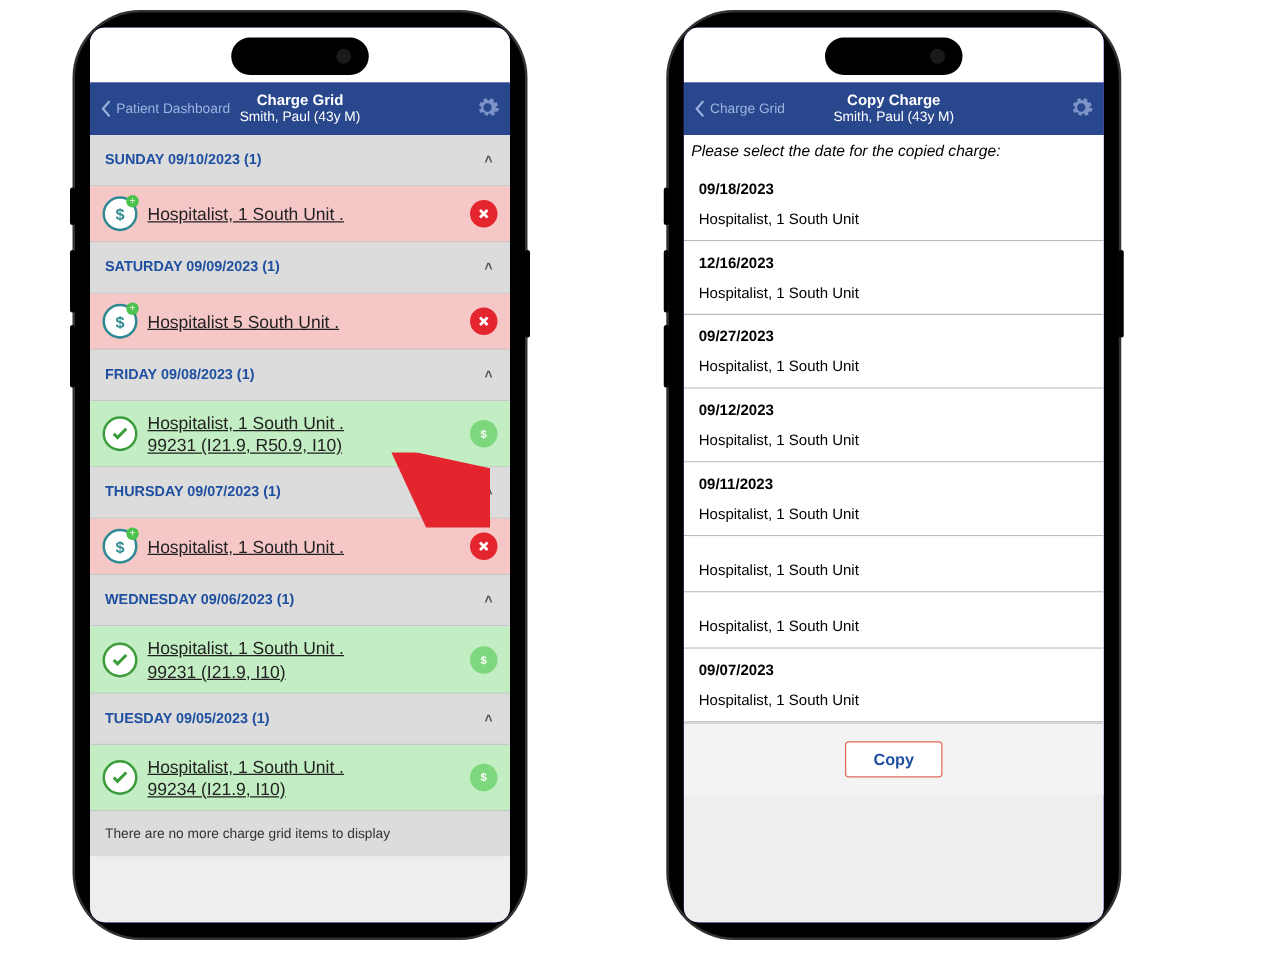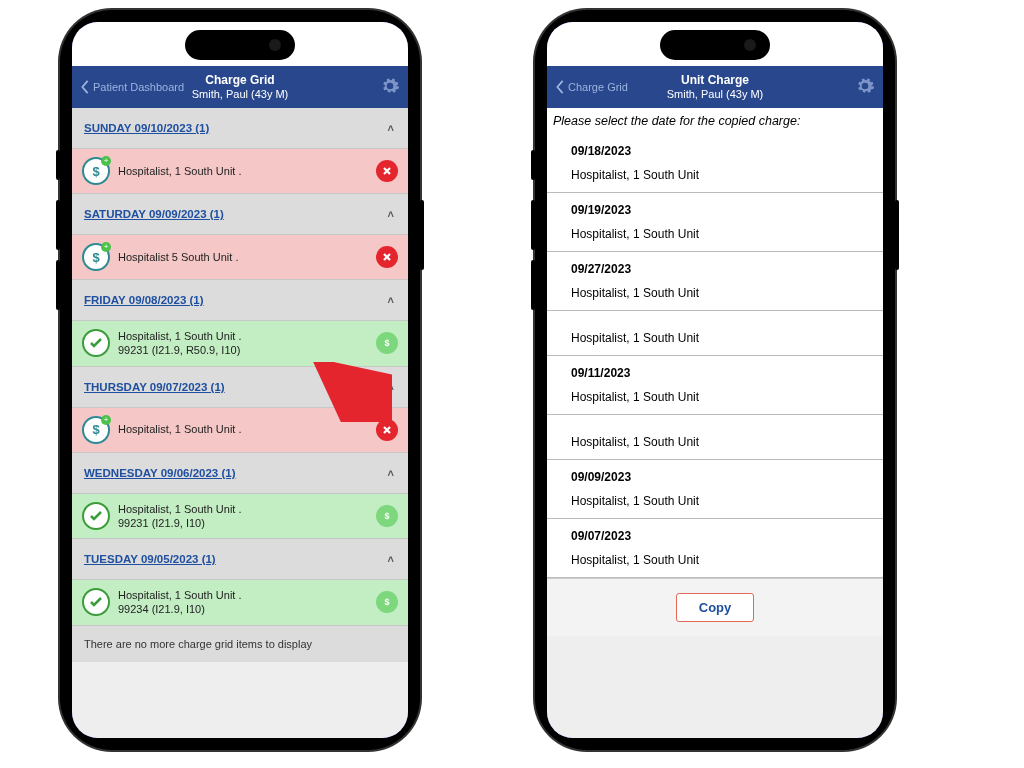--- a/index.html
+++ b/index.html
@@ -23,21 +23,21 @@
   .phone-right { left: 535px; top: 10px; }
   .phone-side-btn {
     position: absolute;
     background: #000;
     border-radius: 3px;
   }
   .screen {
     width: 100%;
     height: 100%;
     background: #8b5cf6;
-    border-radius: 26px;
+    border-radius: 12px;
     overflow: hidden;
     position: relative;
   }
   .notch {
     position: absolute;
     left: 50%;
     top: 8px;
     transform: translateX(-50%);
     width: 110px;
     height: 30px;
@@ -79,21 +79,20 @@
   .day-header {
     background: #dcdcdc;
     color: #1e4fa0;
     font-weight: 700;
     font-size: 11.5px;
     padding: 14px 12px;
     display: flex;
     align-items: center;
     border-bottom: 1px solid #c8c8c8;
     position: relative;
-    text-decoration: underline;
   }
   .day-header .chev { position: absolute; right: 14px; color: #555; font-size: 11px; }
   .charge-row {
     display: flex;
     align-items: center;
     padding: 8px 10px;
     border-bottom: 1px solid #c8c8c8;
     min-height: 44px;
     position: relative;
   }
@@ -110,21 +109,21 @@
   }
   .icon-circle.green-ic { border-color: #3a9c3a; }
   .icon-circle .add-dot {
     position: absolute;
     top: -3px; right: -3px;
     width: 10px; height: 10px;
     background: #4cc24c;
     border-radius: 50%;
     color:#fff; font-size:8px; line-height:10px; text-align:center;
   }
-  .charge-text { font-size: 11px; color: #222; line-height: 1.3; }
+  .charge-text { font-size: 14px; color: #222; line-height: 1.3; text-decoration: underline; }
   .status-badge {
     position: absolute;
     right: 10px;
     width: 22px; height: 22px;
     border-radius: 50%;
     display:flex;align-items:center;justify-content:center;
   }
   .status-red { background:#e4252e; color:#fff; }
   .status-green { background:#7dd87d; color:#fff; }
   .no-more {
@@ -140,21 +139,21 @@
     position:absolute;
     pointer-events:none;
     z-index:20;
   }
 
   
   .instruct { background:#fff; font-size:12.5px; padding:6px 6px; color:#000;font-style:italic; }
   .copy-row {
     background:#fff;
     border-bottom:1px solid #bbb;
-    padding:10px 12px 10px 24px;
+    padding:10px 12px 10px 12px;
     font-size:12px;
     color:#000;
   }
   .copy-row .date { font-weight:700; }
   .copy-row .meta { font-size:12px; margin-top:10px; }
   .copy-btn-wrap { background:#f3f3f3; padding:14px; text-align:center; border-top:1px solid #ccc;}
   .copy-btn {
     display:inline-block;
     color:#1e4fa0;
     font-weight:700;
@@ -299,56 +298,56 @@
     <div class="notch"></div>
     <div class="statusbar-space"></div>
     <div class="header">
       <div class="back">
         <svg viewBox="0 0 10 16">
             <path d="M8 1 L2 8 L8 15" stroke="currentColor" stroke-width="2" fill="none"></path>
           </svg>
         <span>Charge Grid</span>
       </div>
       <div class="header-center">
-        <div class="title">Unit Charge</div>
+        <div class="title">Copy Charge</div>
         <div class="sub">Smith, Paul (43y M)</div>
       </div>
       <div class="gear">
         <svg viewBox="0 0 24 24">
             <path fill="currentColor" d="M12 8a4 4 0 100 8 4 4 0 000-8zm9 4l2 1-1 3-2-.5a8 8 0 01-1.5 1.5l.5 2-3 1-1-2a8 8 0 01-2 0l-1 2-3-1 .5-2A8 8 0 017 16.5L5 17l-1-3 2-1a8 8 0 010-2l-2-1 1-3 2 .5A8 8 0 018.5 6L8 4l3-1 1 2a8 8 0 012 0l1-2 3 1-.5 2A8 8 0 0119 7.5l2-.5 1 3-2 1a8 8 0 010 2z"></path>
           </svg>
       </div>
     </div>
     <div class="content">
       <div class="instruct">Please select the date for the copied charge:</div>
       <div id="right-list">
           <div class="copy-row">
             <div class="date">09/18/2023</div>
             <div class="meta">Hospitalist,   1 South Unit</div>
           </div>
           <div class="copy-row">
-            <div class="date">09/19/2023</div>
+            <div class="date">12/16/2023</div>
             <div class="meta">Hospitalist,   1 South Unit</div>
           </div>
           <div class="copy-row">
             <div class="date">09/27/2023</div>
             <div class="meta">Hospitalist,   1 South Unit</div>
           </div>
           <div class="copy-row">
+            <div class="date">09/12/2023</div>
             <div class="meta">Hospitalist,   1 South Unit</div>
           </div>
           <div class="copy-row">
             <div class="date">09/11/2023</div>
             <div class="meta">Hospitalist,   1 South Unit</div>
           </div>
           <div class="copy-row">
             <div class="meta">Hospitalist,   1 South Unit</div>
           </div>
           <div class="copy-row">
-            <div class="date">09/09/2023</div>
             <div class="meta">Hospitalist,   1 South Unit</div>
           </div>
           <div class="copy-row">
             <div class="date">09/07/2023</div>
             <div class="meta">Hospitalist,   1 South Unit</div>
           </div>
         </div>
       <div class="copy-btn-wrap">
         <span class="copy-btn">Copy</span>
       </div>

